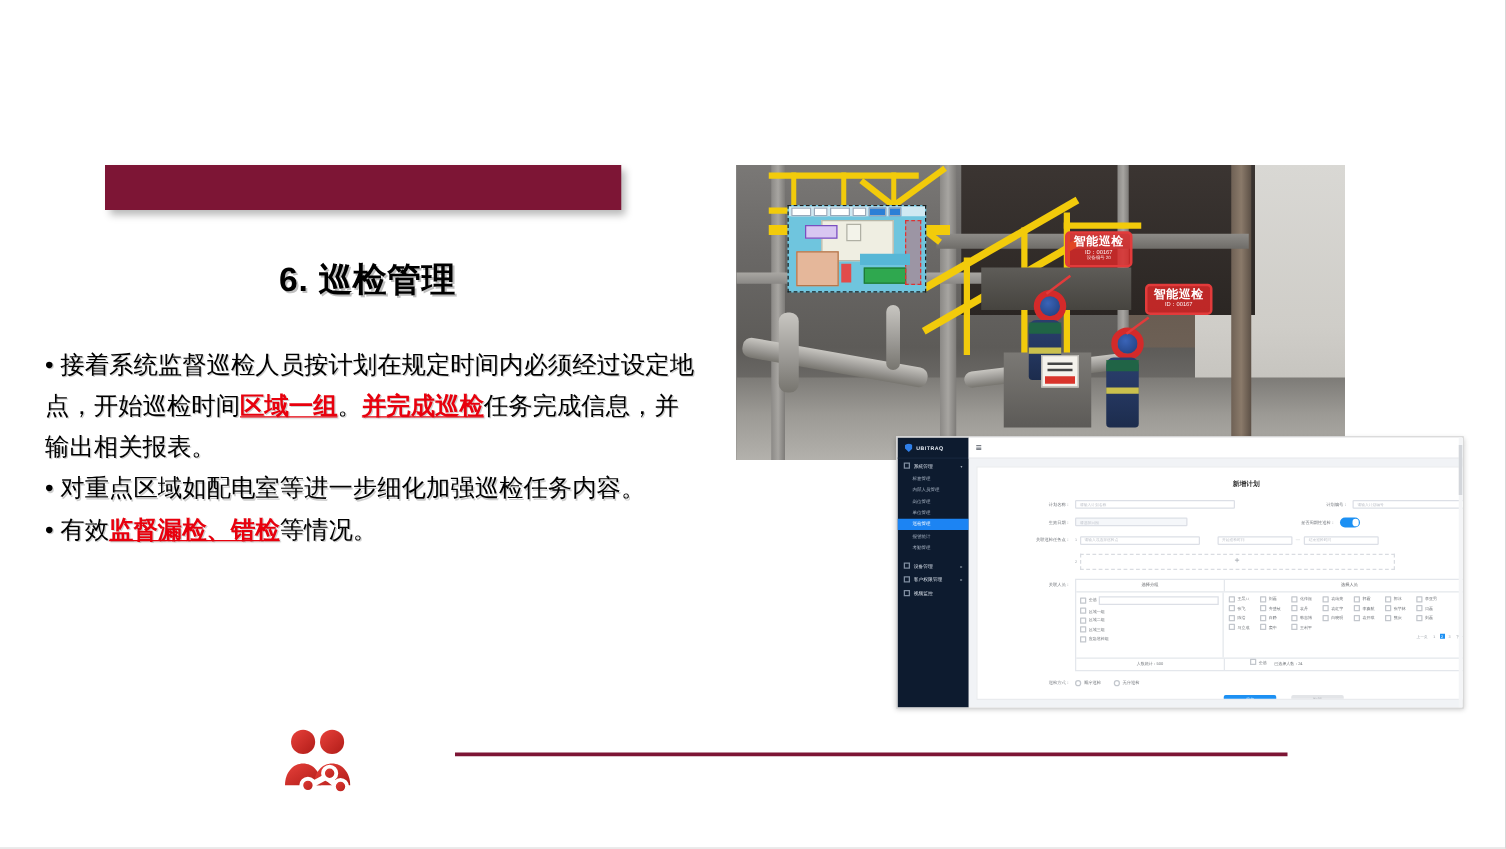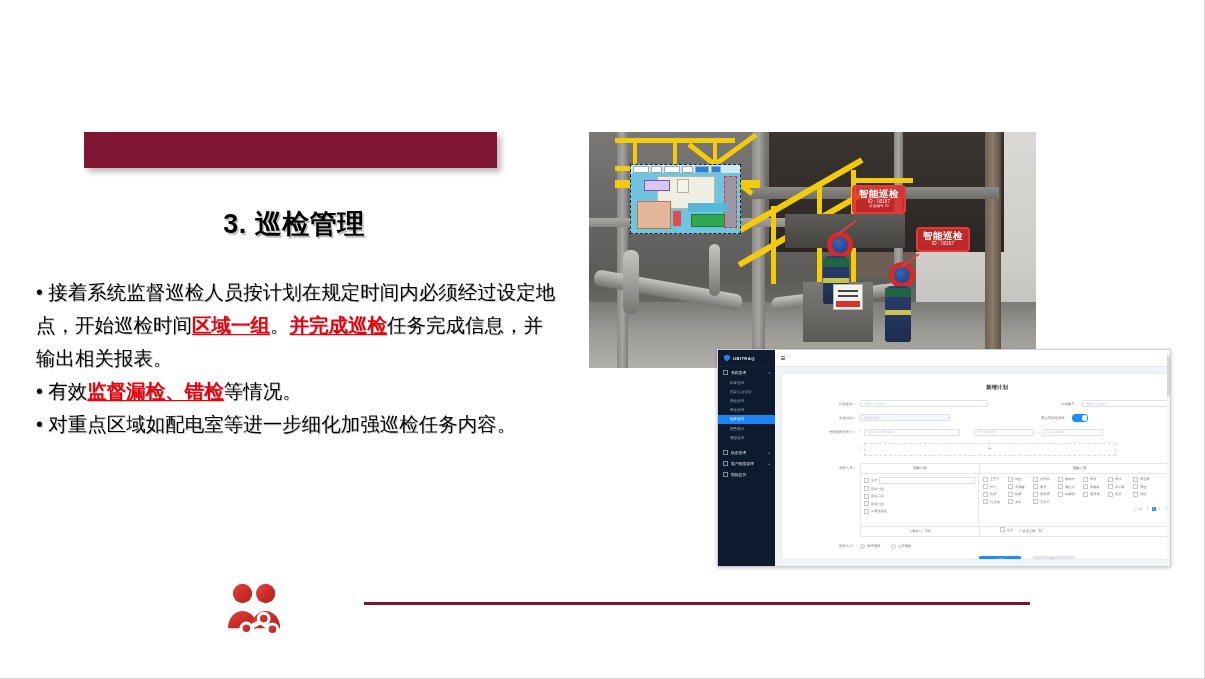--- a/index.html
+++ b/index.html
@@ -82,21 +82,21 @@
     width: 666px;
     height: 2.5px;
     background: #7d1535;
   }
 
   
   .photo {
     position: absolute;
     left: 589px;
     top: 132px;
-    width: 447px;
+    width: 487px;
     height: 236px;
     overflow: hidden;
     background: #6f6f6d;
   }
   .photo-sky {
     position: absolute; inset: 0;
     background:
       linear-gradient(180deg, #7a7876 0%, #6a6866 30%, #5d5b58 62%, #8d8b87 100%);
   }
   .wall-right {
@@ -299,26 +299,26 @@
   }
   .app-scroll i { display:block; width:3px; height:40px; background:#d3d6db; margin-top:6px; }
 </style>
 </head>
 <body>
 
 <div class="slide">
 
   <div class="title-banner"></div>
 
-  <div class="slide-heading">3. 巡检管理</div>
+  <div class="slide-heading">6. 巡检管理</div>
 
   <div class="body-text">
     <p><span>• 接着系统监督巡检人员按计划在规定时间内必须经过设定地点，开始巡检时间</span><span class="hl">区域一组</span><span>。</span><span class="hl">并完成巡检</span><span>任务完成信息，并输出相关报表。</span></p>
+    <p><span>• 对重点区域如配电室等进一步细化加强巡检任务内容。</span></p>
     <p><span>• 有效</span><span class="hl">监督漏检、错检</span><span>等情况。</span></p>
-    <p><span>• 对重点区域如配电室等进一步细化加强巡检任务内容。</span></p>
   </div>
 
   <div class="people-icon">
     <svg viewBox="0 0 64 58" width="62" height="56" aria-hidden="true">
       <defs>
         <linearGradient id="redg" x1="0" y1="0" x2="1" y2="1">
           <stop offset="0%" stop-color="#e8413b"></stop>
           <stop offset="100%" stop-color="#b01c18"></stop>
         </linearGradient>
       </defs>

